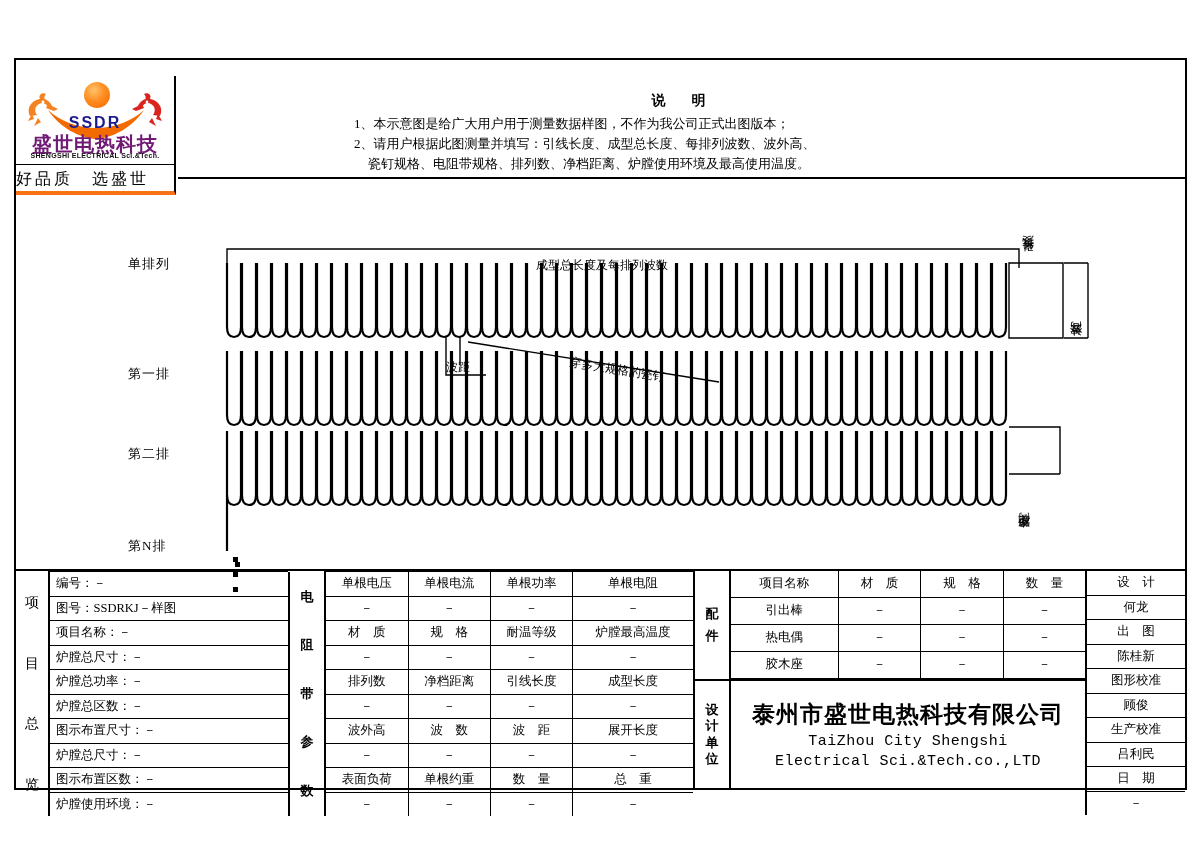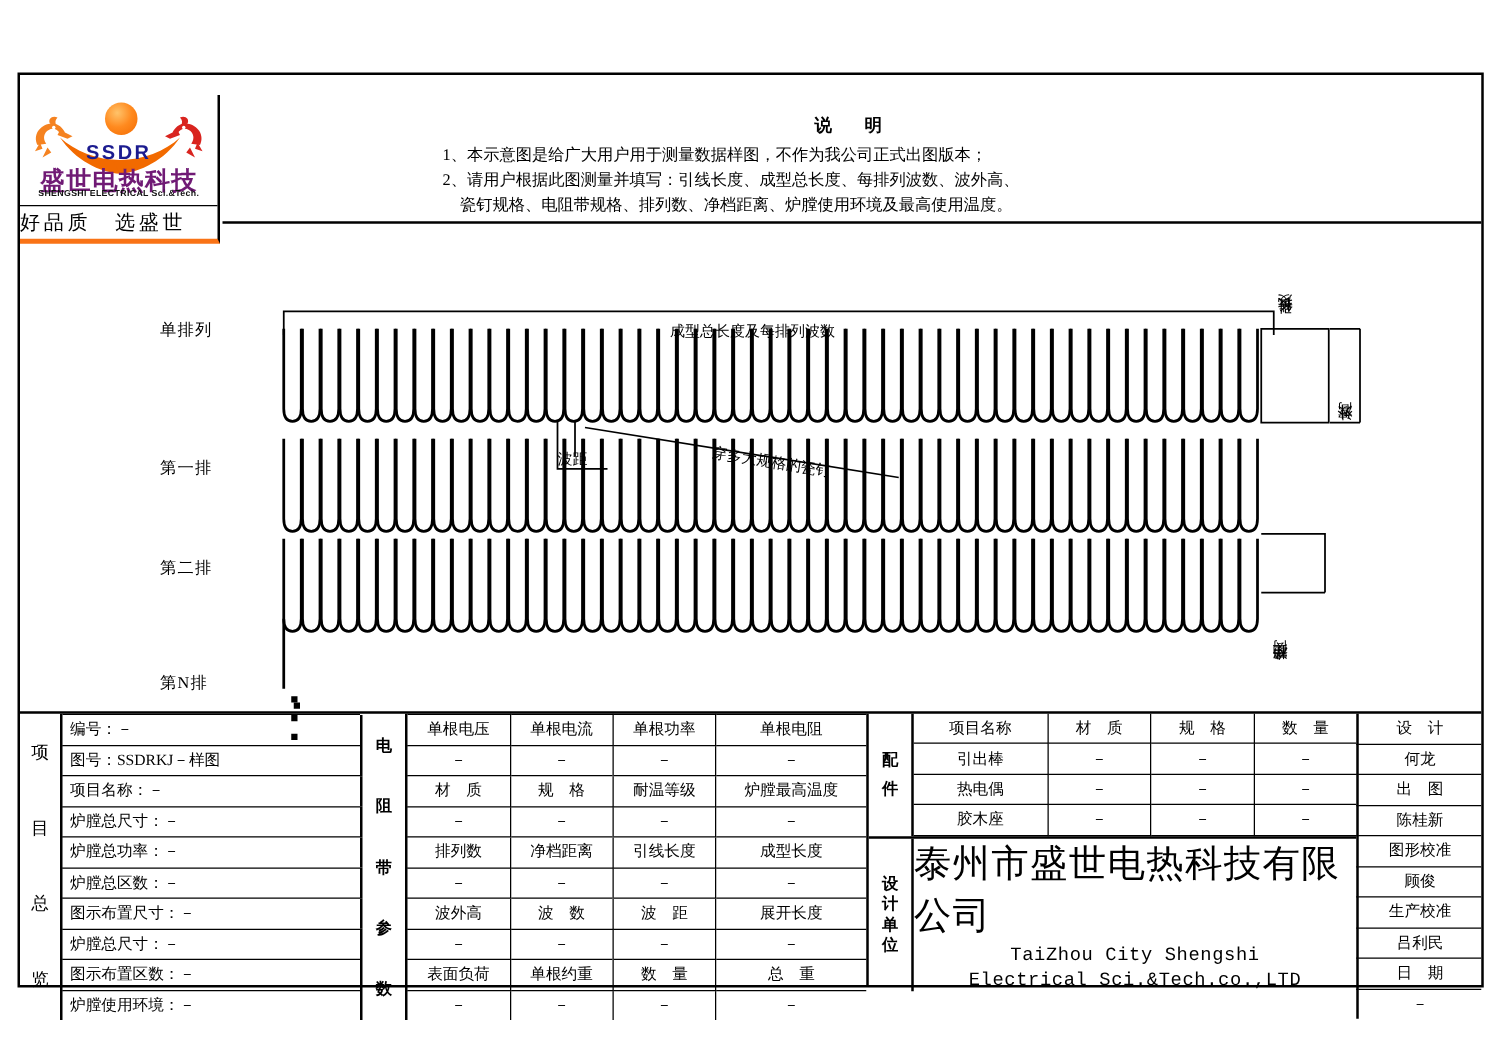--- a/index.html
+++ b/index.html
@@ -234,21 +234,21 @@
     width: 34px;
     display: flex; flex-direction: column; align-items: center; justify-content: center;
     font-size: 13px; font-weight: bold;
     border-right: 2px solid #000;
     line-height: 1.25;
   }
   #du-body {
     flex: 1;
     display: flex; flex-direction: column; align-items: center; justify-content: center;
   }
-  #du-cn { font-size: 30px; font-weight: normal; letter-spacing: 1px; }
+  #du-cn { font-size: 23px; font-weight: bold; letter-spacing: 1px; }
   #du-en1, #du-en2 {
     font-family: "Liberation Mono", "DejaVu Sans Mono", monospace;
     font-size: 15px;
     letter-spacing: 0.5px;
     margin-top: 3px;
   }
 
   
   #tbl-sign { width: 100px; height: 100%; border-left: 2px solid #000; }
   #tbl-sign td {

